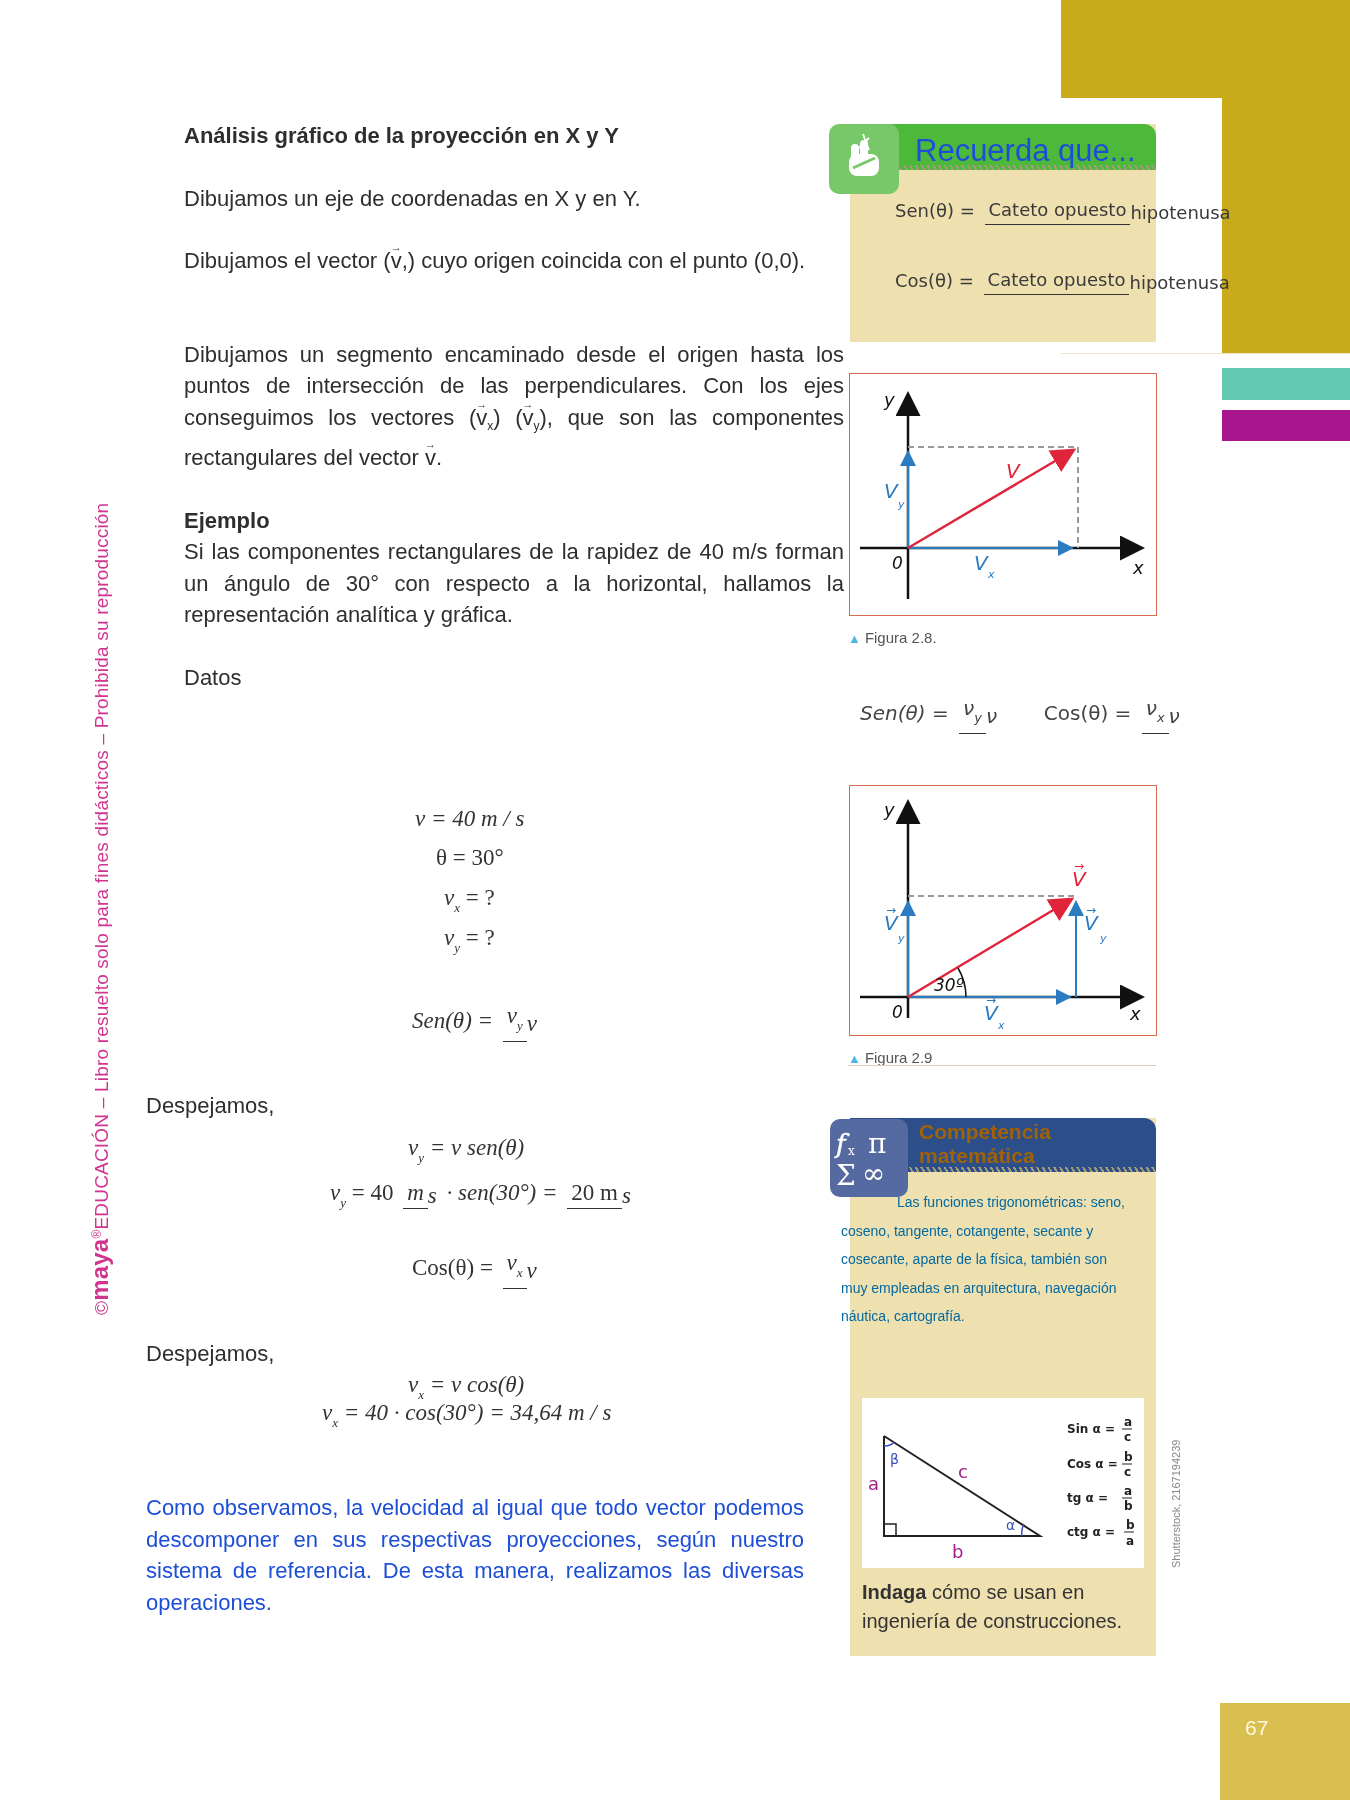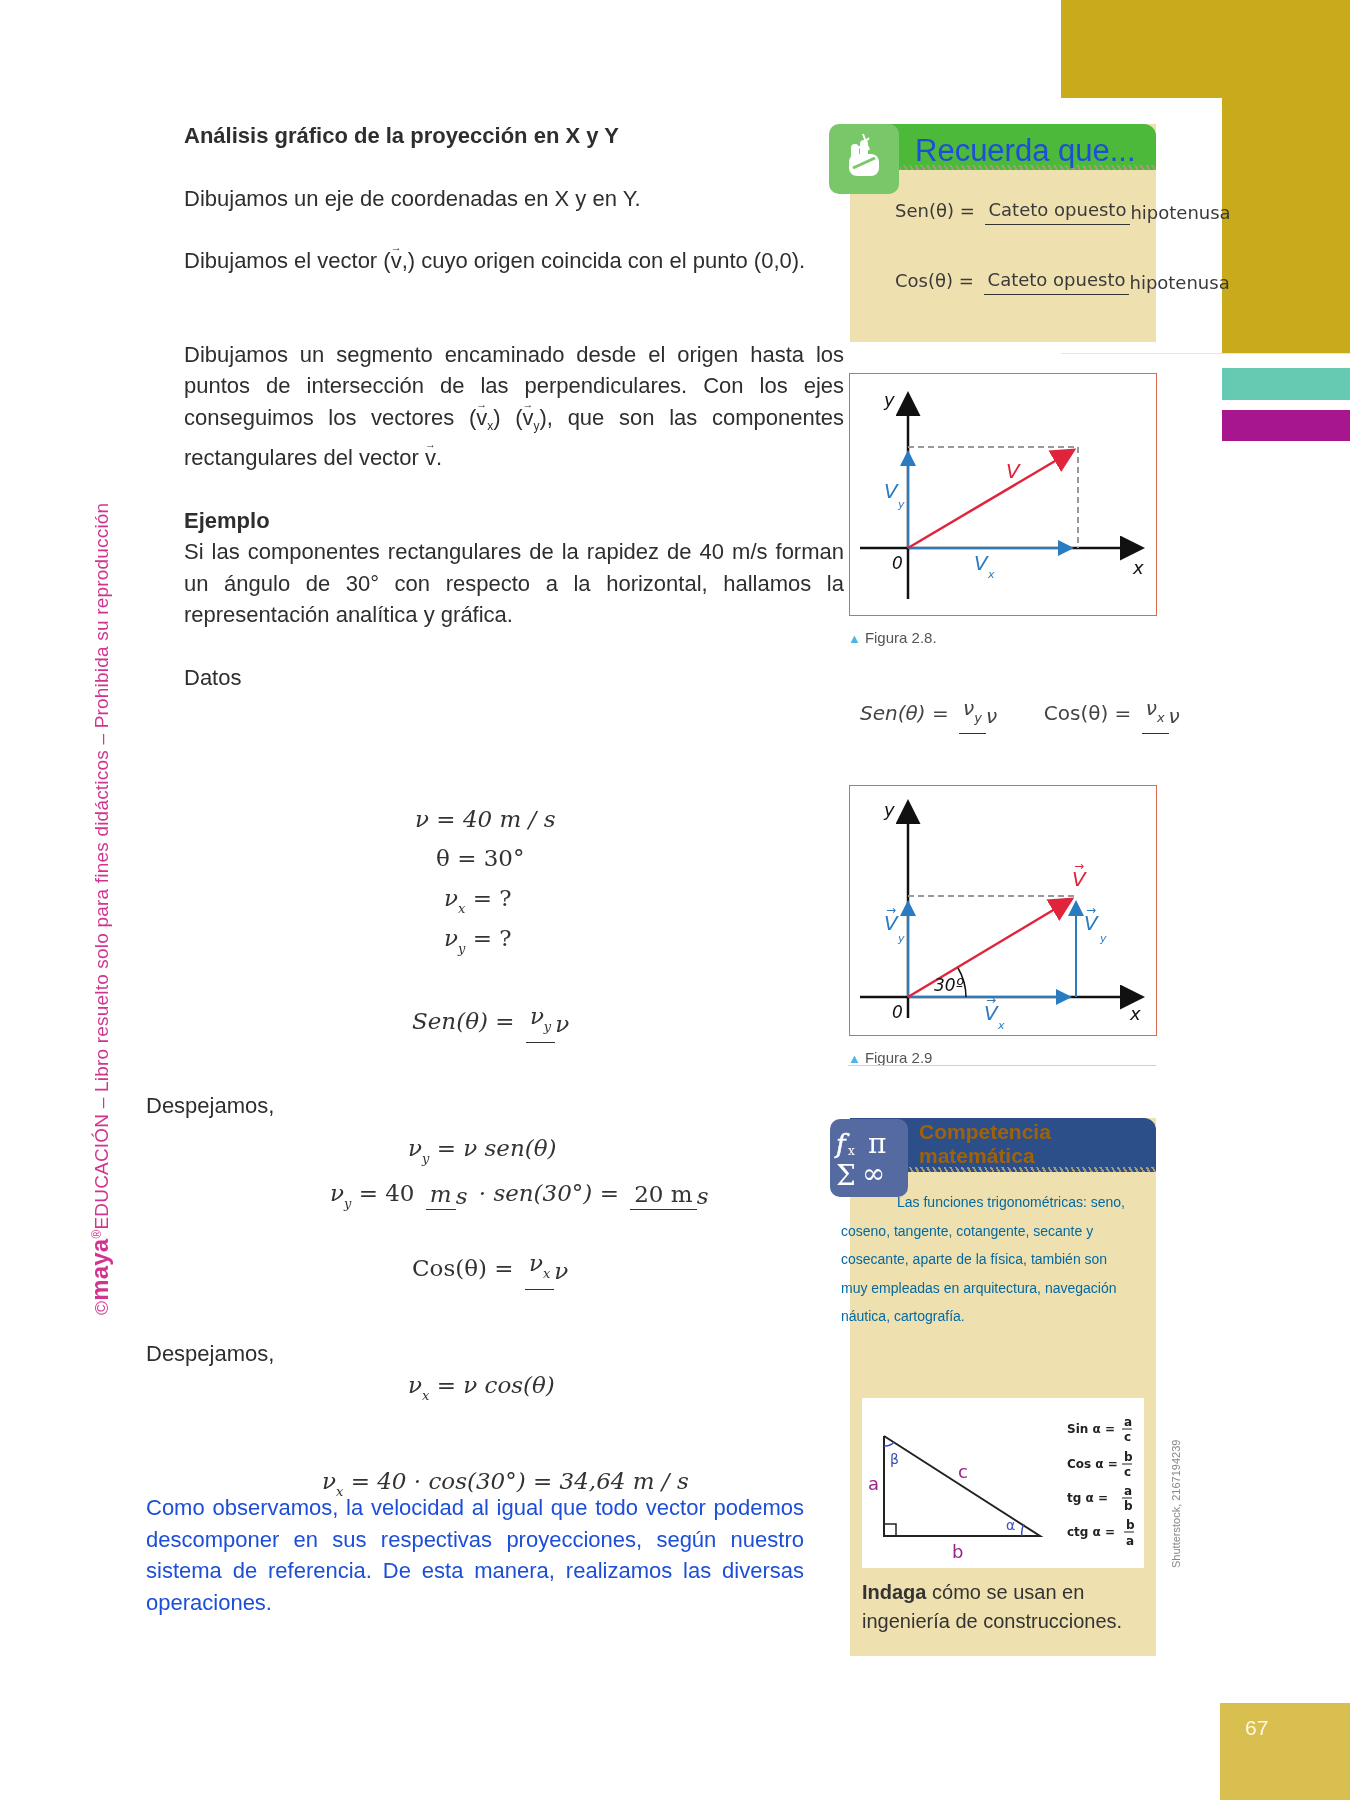--- a/index.html
+++ b/index.html
@@ -31,21 +31,21 @@
   .main p { margin: 0; }
   .h-bold { font-weight: bold; font-size: 22px; }
   .gap { height: 31px; }
   .justify { text-align: justify; }
   .vec { position: relative; display: inline-block; }
   .vec::before { content: "→"; position: absolute; top: -13px; left: 0; font-size: 11px; }
   .sub { font-size: 12px; vertical-align: sub; }
 
   .math { font-family: "DejaVu Serif", serif; font-size: 23px; color: #333; }
   .math i { font-style: italic; }
-  .center-eq { position: absolute; white-space: nowrap; }
+  .center-eq { position: absolute; white-space: nowrap; font-family: Liberation Serif, serif; }
   .frac { display: inline-flex; flex-direction: row; align-items: center; vertical-align: middle; margin: 0 4px; }
   .frac .num { border-bottom: 1.5px solid #333; padding: 0 4px 2px; line-height: 26px; }
   .frac .den { padding-top: 2px; line-height: 26px; }
   .msub { font-size: 13px; vertical-align: -7px; font-style: italic; }
 
   
   .recuerda { left: 850px; top: 124px; width: 306px; height: 218px; background: #efe0b0; }
   .rec-head { left: 850px; top: 124px; width: 306px; height: 46px; background: #4db93a; border-radius: 0 12px 0 0; }
   .rec-head-hatch { left: 900px; top: 165px; width: 256px; height: 5px;
     background: repeating-linear-gradient(60deg, #a39b7a 0 2px, transparent 2px 5px); }
@@ -147,21 +147,21 @@
       <span class="num"><i>ν</i><span class="msub">x</span></span>
       <span class="den"><i>ν</i></span>
     </span>
 </div>
 
 <div class="abs" style="left:146px; top:1341px; font-size:22px; color:#2e2e2e;">Despejamos,</div>
 
 <div class="abs center-eq math" style="left:408px; top:1372px;">
   <i>ν</i><span class="msub">x</span> <i>= ν cos(θ)</i>
 </div>
-<div class="abs center-eq math" style="left:322px; top:1468px;">
+<div class="abs center-eq math" style="left:322px; top:1400px;">
   <i>ν</i><span class="msub">x</span> <i>= 40 · cos(30°) = 34,64 m / s</i>
 </div>
 
 <div class="abs justify" style="left:146px; top:1492px; width:658px; font-size:22px; line-height:31.5px; color:#1d4ed8;">Como observamos, la velocidad al igual que todo vector podemos descomponer en sus respectivas proyecciones, según nuestro sistema de referencia. De esta manera, realizamos las diversas operaciones.</div>
 
 <div class="abs recuerda"></div>
 <div class="abs rec-head"></div>
 <div class="abs rec-head-hatch"></div>
 <div class="abs rec-icon">
   <svg width="70" height="70" viewBox="0 0 70 70">

